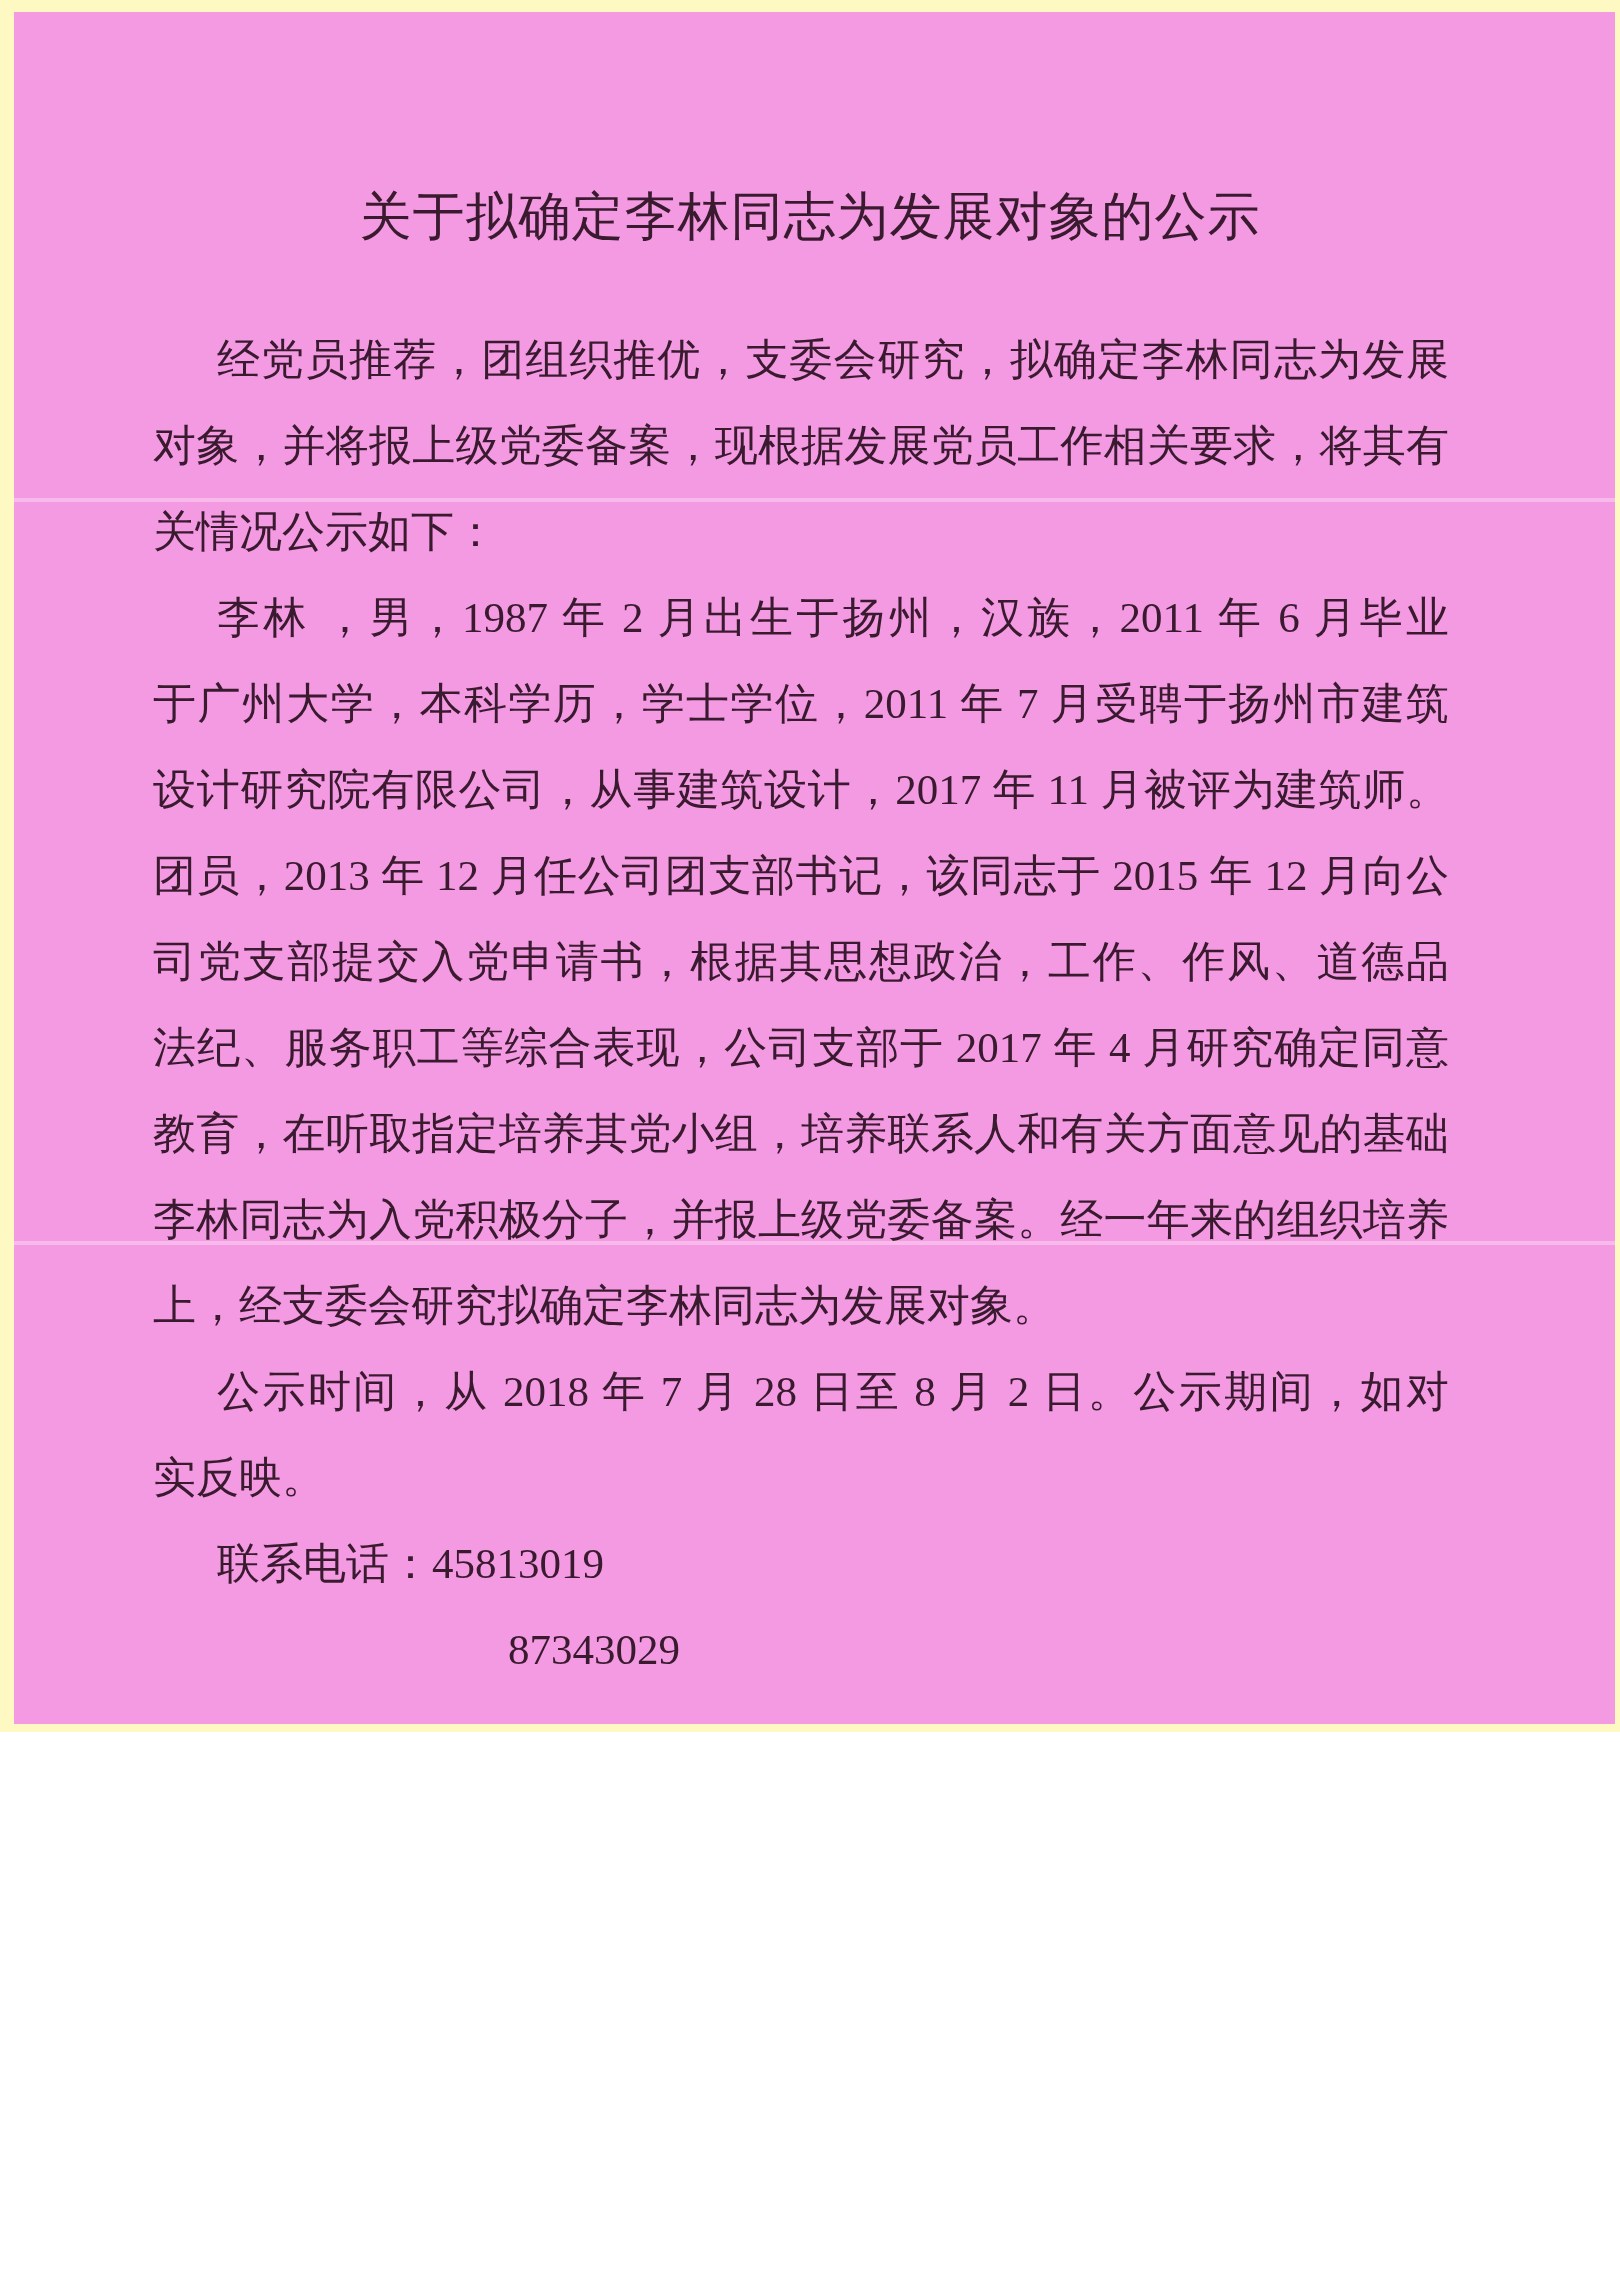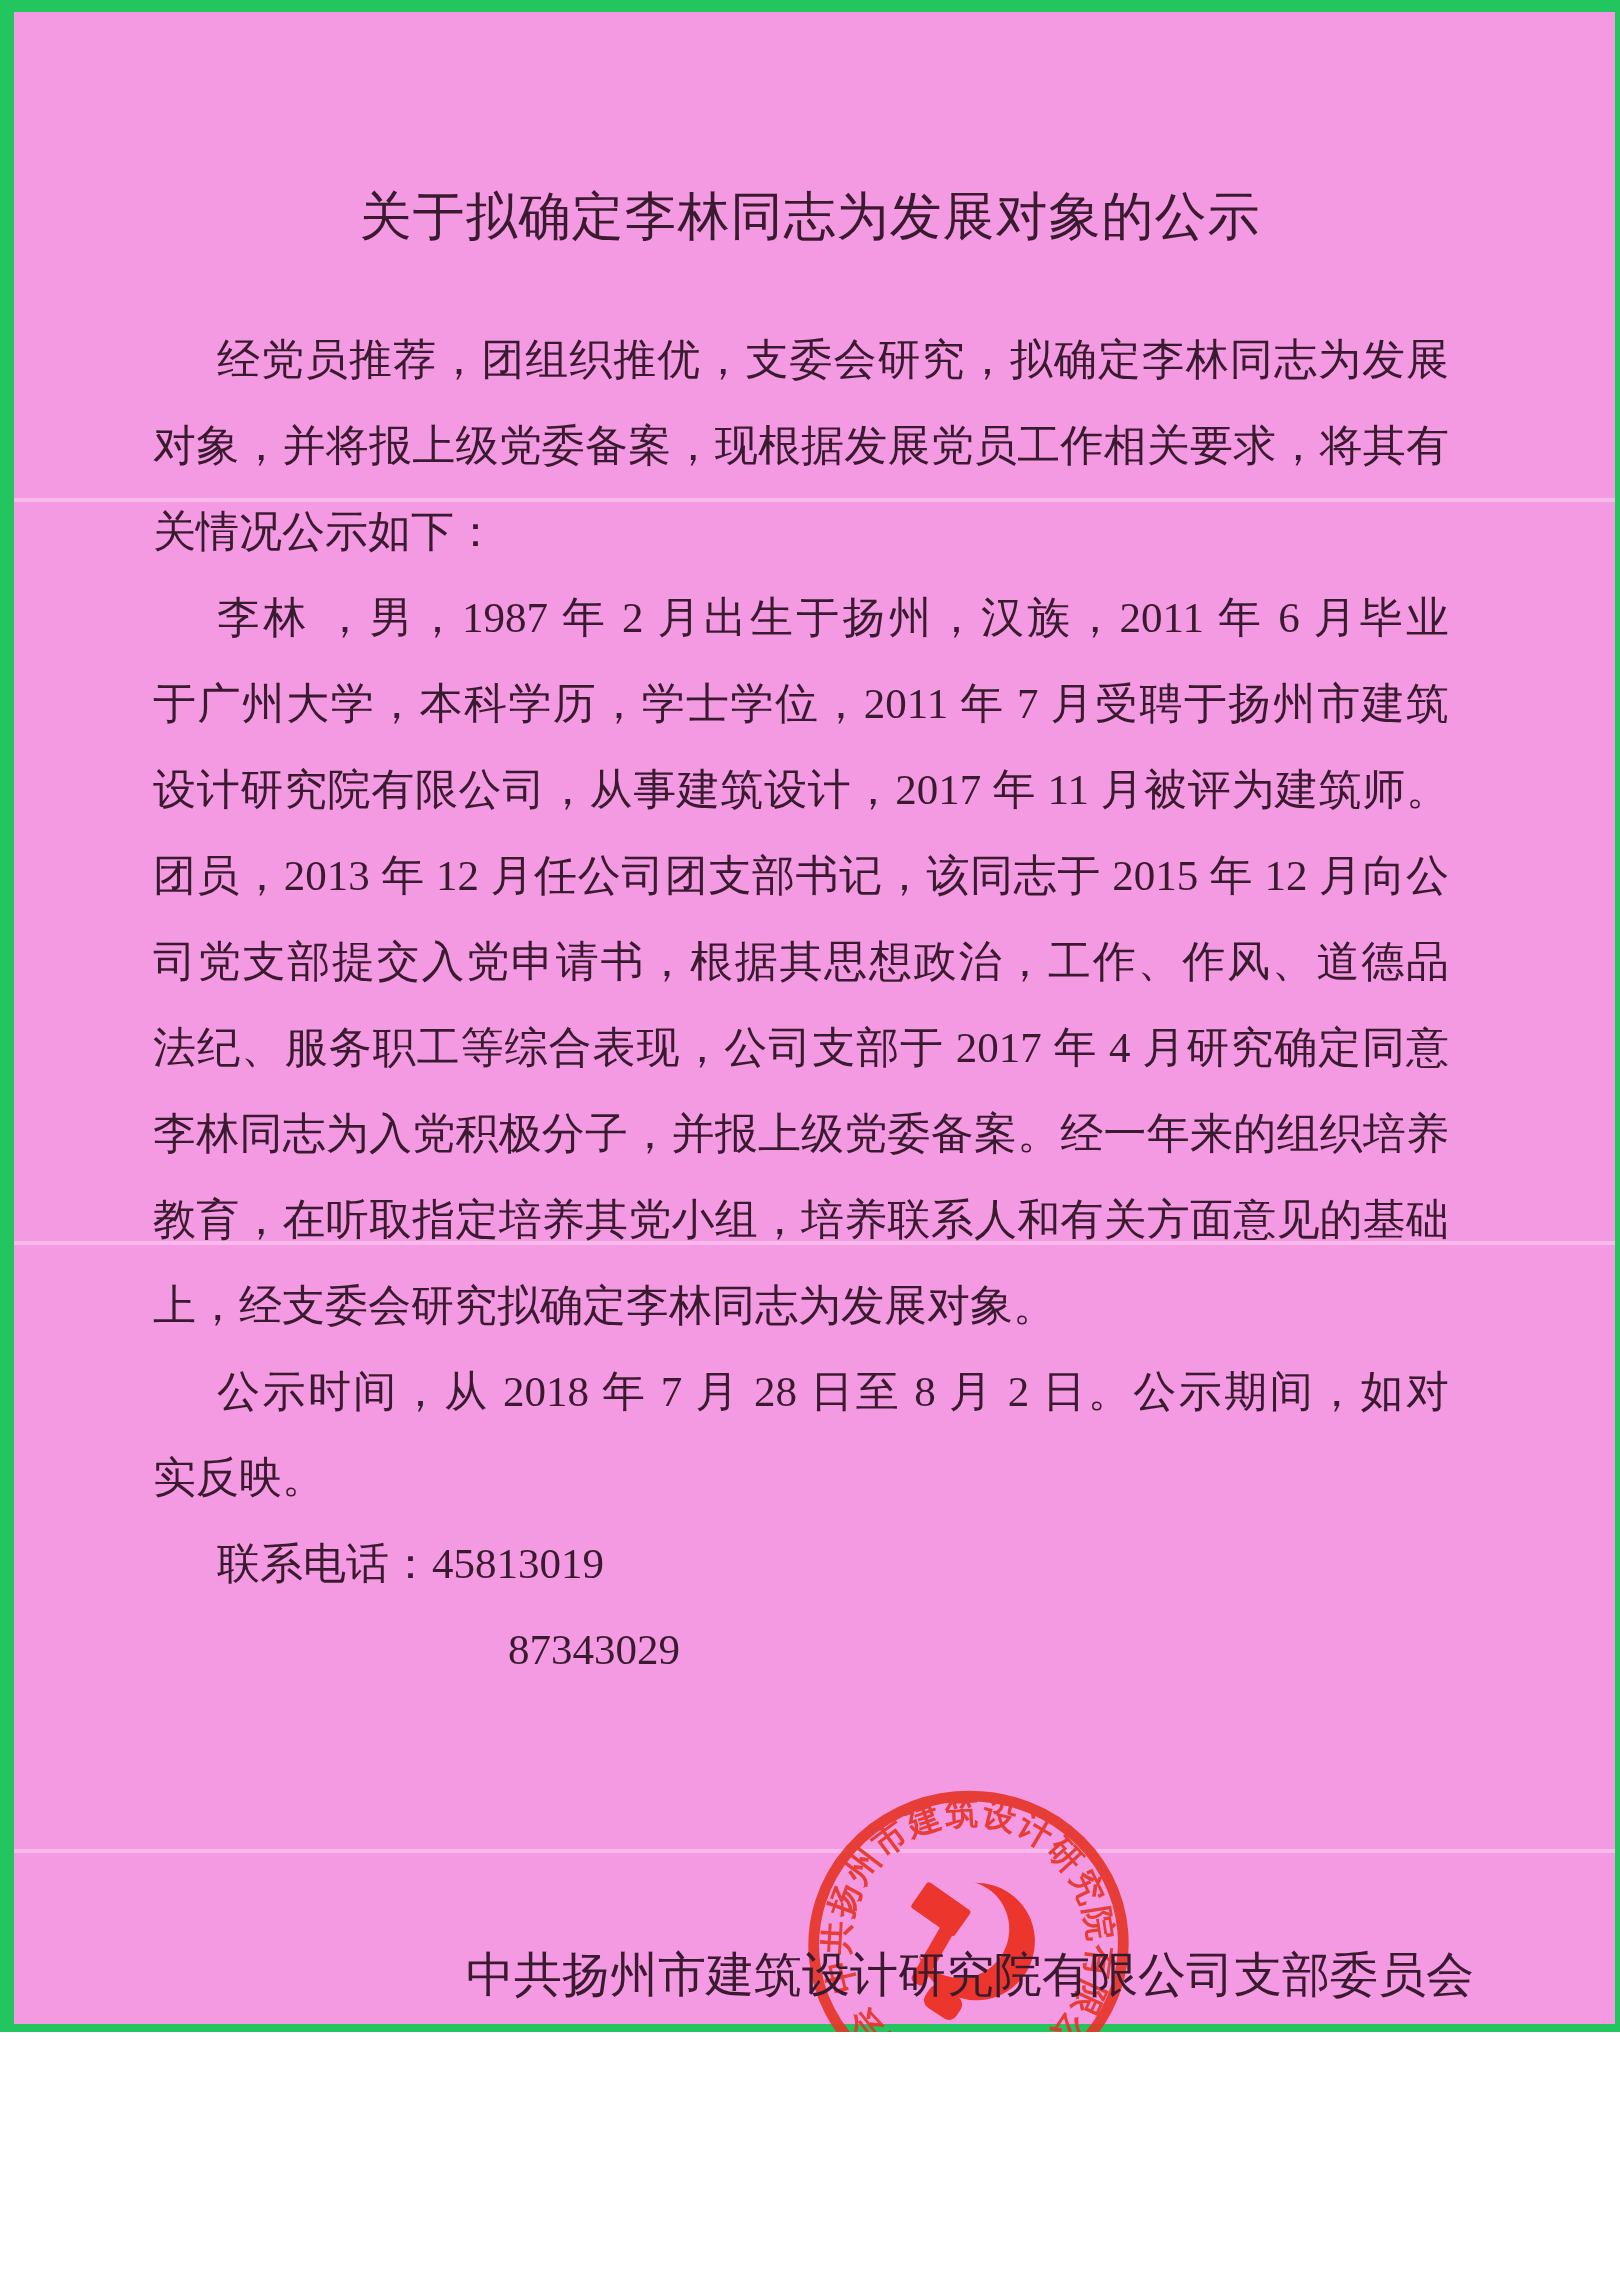--- a/index.html
+++ b/index.html
@@ -1,16 +1,16 @@
 <!DOCTYPE html>
 <html><head>
 <meta charset="utf-8">
 <style>
   html,body{margin:0;padding:0;background:#ffffff;}
-  #page{position:relative;width:1620px;height:2032px;background:#22c55e;overflow:hidden;
+  #page{position:relative;width:1620px;height:1732px;background:#fef9c3;overflow:hidden;
         font-family:"Liberation Serif","DejaVu Serif",serif;}
   #sheet{position:absolute;left:13.7px;top:11.8px;right:4.9px;bottom:7.8px;background:#f49ae2;}
   .streak{position:absolute;left:0;width:100%;height:3.9px;background:rgba(255,255,255,0.32);}
   #title{position:absolute;left:0;top:182px;width:100%;text-align:center;
          font-size:52px;letter-spacing:1px;color:#3a1a2f;}
   #bodylines{position:absolute;left:153px;top:317px;width:1296px;color:#3a1a2f;
              font-size:43px;line-height:86px;}
   .bl{height:86px;white-space:nowrap;}
   .bl.full{white-space:normal;text-align:justify;text-align-last:justify;overflow:hidden;}
   .bl.indent{padding-left:64px;}
@@ -41,22 +41,22 @@
   <div id="bodylines">
     <div class="bl indent full">经党员推荐，团组织推优，支委会研究，拟确定李林同志为发展</div>
     <div class="bl full">对象，并将报上级党委备案，现根据发展党员工作相关要求，将其有</div>
     <div class="bl">关情况公示如下：</div>
     <div class="bl indent full">李林 ，男，1987 年 2 月出生于扬州，汉族，2011 年 6 月毕业</div>
     <div class="bl full">于广州大学，本科学历，学士学位，2011 年 7 月受聘于扬州市建筑</div>
     <div class="bl full">设计研究院有限公司，从事建筑设计，2017 年 11 月被评为建筑师。</div>
     <div class="bl full">团员，2013 年 12 月任公司团支部书记，该同志于 2015 年 12 月向公</div>
     <div class="bl full">司党支部提交入党申请书，根据其思想政治，工作、作风、道德品质、</div>
     <div class="bl full">法纪、服务职工等综合表现，公司支部于 2017 年 4 月研究确定同意</div>
+    <div class="bl full">教育，在听取指定培养其党小组，培养联系人和有关方面意见的基础</div>
     <div class="bl full">李林同志为入党积极分子，并报上级党委备案。经一年来的组织培养</div>
-    <div class="bl full">教育，在听取指定培养其党小组，培养联系人和有关方面意见的基础</div>
     <div class="bl">上，经支委会研究拟确定李林同志为发展对象。</div>
     <div class="bl indent full">公示时间，从 2018 年 7 月 28 日至 8 月 2 日。公示期间，如对</div>
     <div class="bl">实反映。</div>
     <div class="bl indent">联系电话：45813019</div>
     <div class="bl phone2">87343029</div>
   </div>
 
   <div id="signature">中共扬州市建筑设计研究院有限公司支部委员会</div>
   <div id="docdate">2018 年 7 月 28 日</div>
 

